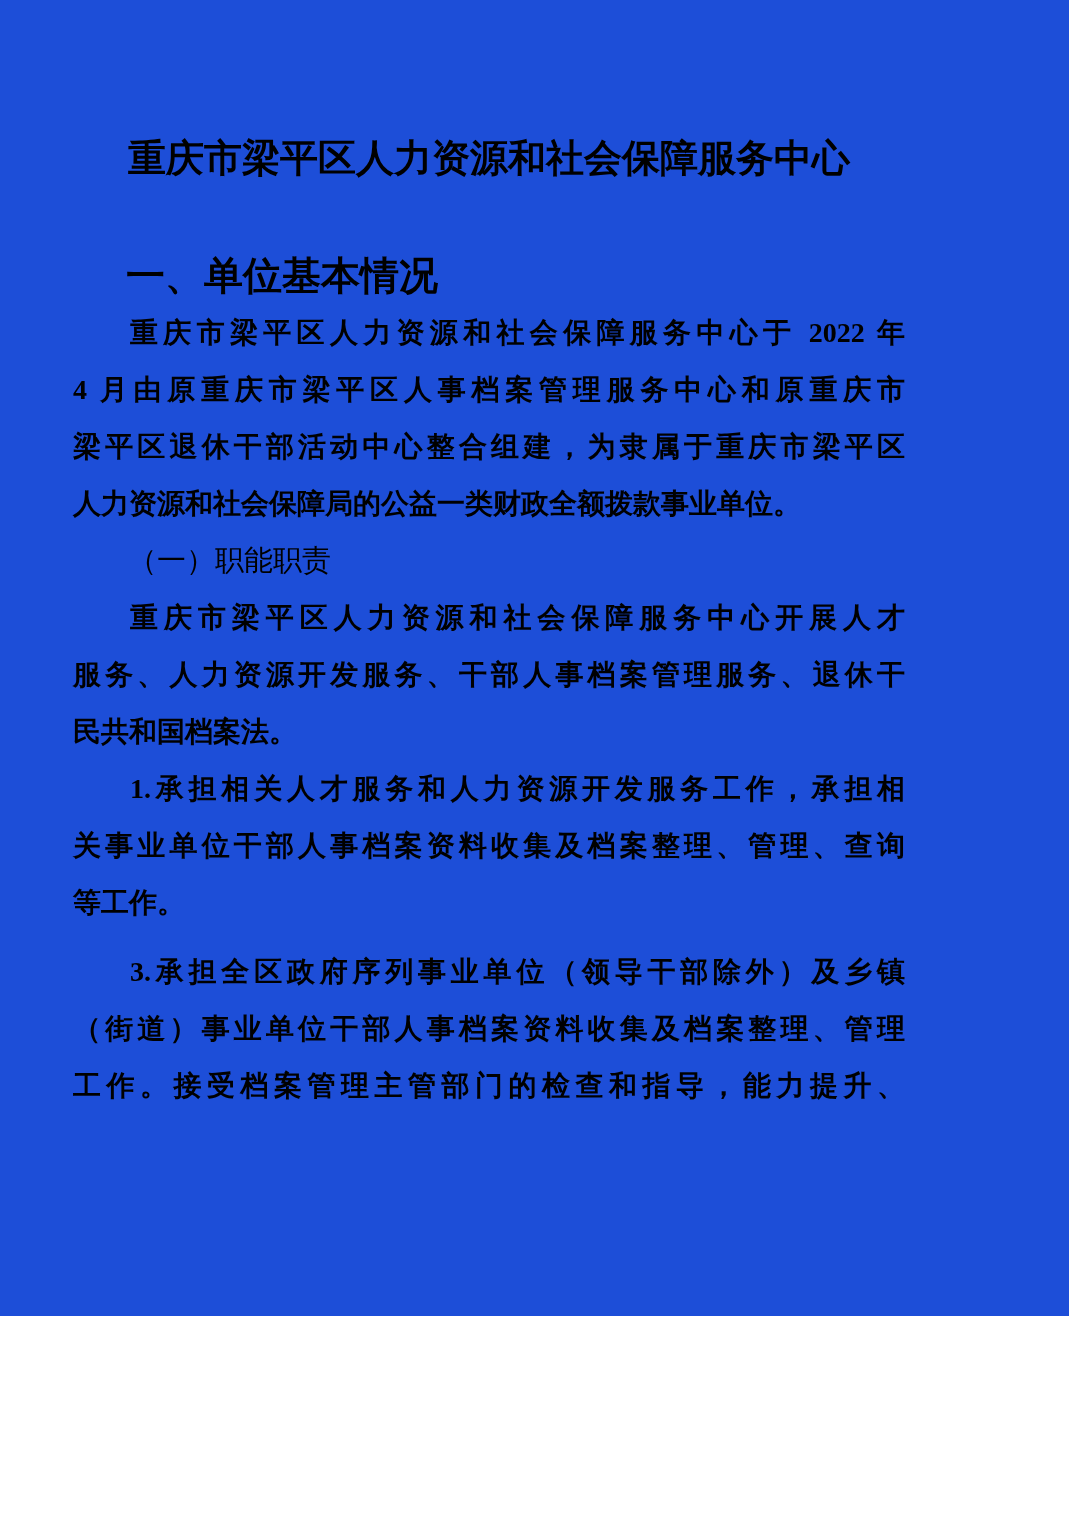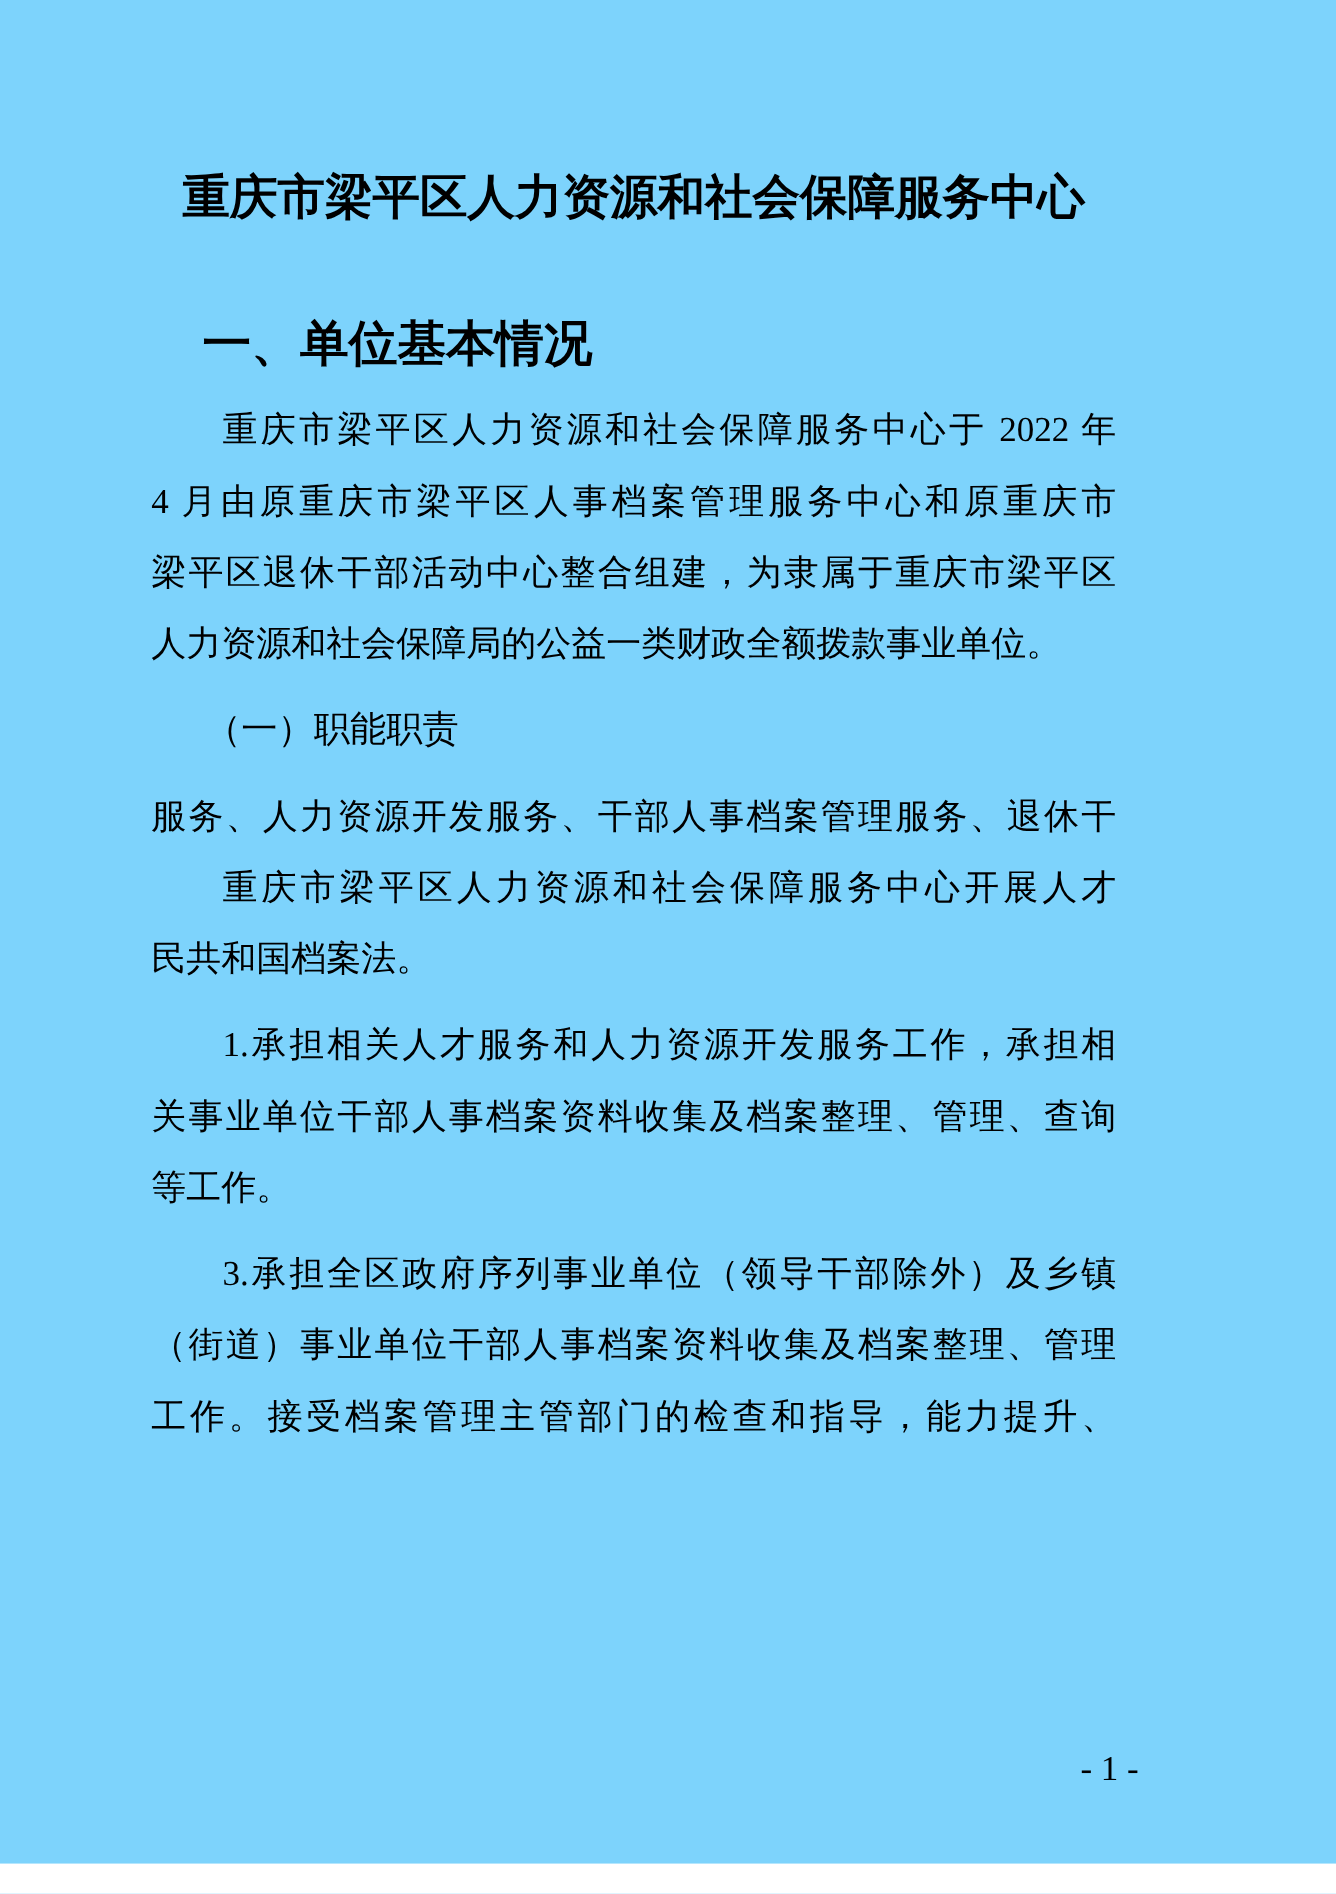--- a/index.html
+++ b/index.html
@@ -3,24 +3,24 @@
 <meta charset="utf-8">
 <style>
   html, body {
     margin: 0;
     padding: 0;
     background: #ffffff;
   }
   .page {
     position: relative;
     width: 1069px;
-    height: 1491px;
+    height: 1316px;
     box-sizing: border-box;
-    padding: 130px 164px 0 109px;
-    background: #7dd3fc;
+    padding: 130px 164px 0 73px;
+    background: #1d4ed8;
     color: #000000;
     font-family: "Liberation Serif", "DejaVu Serif", serif;
     overflow: hidden;
   }
   .doc-title {
     text-align: center;
     font-weight: bold;
     font-size: 38px;
     line-height: 57px;
     letter-spacing: 0;
@@ -36,22 +36,23 @@
     text-indent: 53px;
   }
   .sub-heading {
     margin: 0;
     font-weight: normal;
     font-size: 29px;
     line-height: 57px;
     text-indent: 55px;
   }
   .para {
-    margin: 12px;
+    margin: 0;
     font-size: 28px;
+    font-weight: bold;
   }
   .para.p-gap { margin-top: 12px; }
   .line {
     line-height: 57px;
     text-align: justify;
     text-align-last: justify;
   }
   .line.end { text-align-last: left; }
   .line.indent { text-indent: 57px; }
 
@@ -78,22 +79,22 @@
   <div class="para">
     <div class="line indent">重庆市梁平区人力资源和社会保障服务中心于 2022 年</div>
     <div class="line">4 月由原重庆市梁平区人事档案管理服务中心和原重庆市</div>
     <div class="line">梁平区退休干部活动中心整合组建，为隶属于重庆市梁平区</div>
     <div class="line end">人力资源和社会保障局的公益一类财政全额拨款事业单位。</div>
   </div>
 
   <h3 class="sub-heading">（一）职能职责</h3>
 
   <div class="para">
+    <div class="line indent">重庆市梁平区人力资源和社会保障服务中心开展人才</div>
     <div class="line">服务、人力资源开发服务、干部人事档案管理服务、退休干</div>
-    <div class="line indent">重庆市梁平区人力资源和社会保障服务中心开展人才</div>
     <div class="line end">民共和国档案法。</div>
   </div>
 
   <div class="para">
     <div class="line indent">1.承担相关人才服务和人力资源开发服务工作，承担相</div>
     <div class="line">关事业单位干部人事档案资料收集及档案整理、管理、查询</div>
     <div class="line end">等工作。</div>
   </div>
 
 

